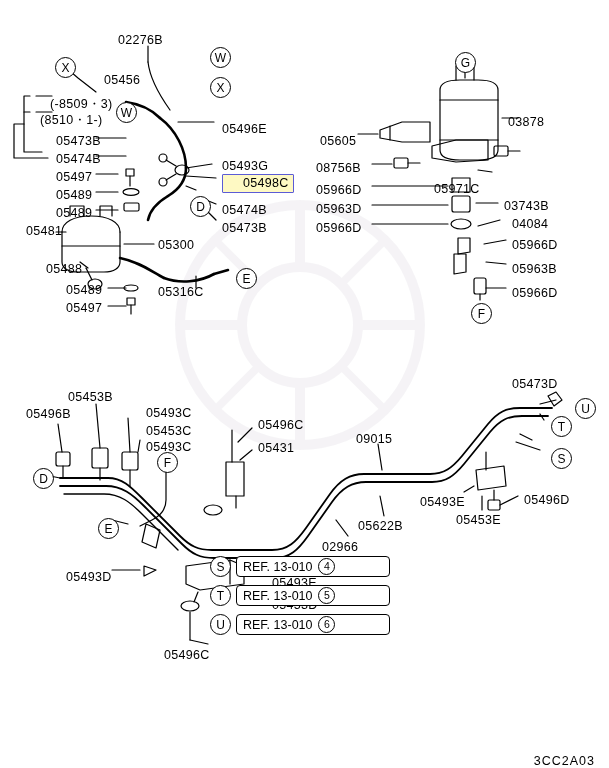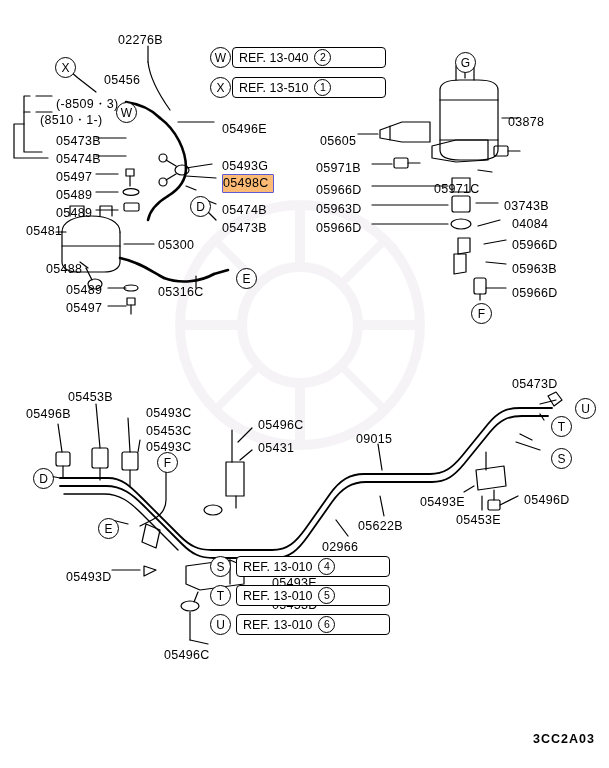--- a/index.html
+++ b/index.html
@@ -15,22 +15,22 @@
   .lbl{
     position:absolute;
     font-size:12.5px;
     color:#000;
     white-space:nowrap;
     letter-spacing:0.3px;
     font-family:"Liberation Sans", sans-serif;
   }
   .code-hi{
     border:1.5px solid #5b5bd6;
-    background:#fdba74;
-    padding:1px 4px 2px 0;
+    background:#fef9c3;
+    padding:1px 4px 2px 20px;
     border-radius:1px;
   }
   .refbox{
     position:absolute;
     border:1.5px solid #000;
     border-radius:4px;
     height:19px;
     display:flex;
     align-items:center;
     padding:0 6px;
@@ -52,24 +52,23 @@
     position:absolute;
     width:19px;height:19px;
     border:1.5px solid #000;
     border-radius:50%;
     display:flex;align-items:center;justify-content:center;
     font-size:12px;
     background:#fff;
   }
   .footer{
     position:absolute;
-    right:14px;bottom:22px;
+    right:14px;bottom:0;
     font-size:12.5px;
     letter-spacing:1px;
-    font-weight:bold;
   }
   .wm{
     position:absolute;
     left:150px;top:175px;
     width:300px;height:300px;
     opacity:.07;
     pointer-events:none;
   }
 </style>
 </head>
@@ -255,42 +254,42 @@
       <path d="M248 594 L264 598"></path>
       <path d="M198 592 L194 602"></path>
       <ellipse cx="190" cy="606" rx="9" ry="5"></ellipse>
       <path d="M190 612 L190 640"></path>
       <path d="M190 640 L208 644"></path>
     </g>
   </svg>
 
   <div class="lbl" style="left:118px;top:33px">02276B</div>
   <div class="lbl" style="left:104px;top:73px">05456</div>
-  <div class="lbl" style="left:56px;top:96px">(-8509・3)</div>
+  <div class="lbl" style="left:50px;top:96px">(-8509・3)</div>
   <div class="lbl" style="left:40px;top:112px">(8510・1-)</div>
   <div class="lbl" style="left:56px;top:134px">05473B</div>
   <div class="lbl" style="left:56px;top:152px">05474B</div>
   <div class="lbl" style="left:56px;top:170px">05497</div>
   <div class="lbl" style="left:56px;top:188px">05489</div>
   <div class="lbl" style="left:56px;top:206px">05489</div>
   <div class="lbl" style="left:26px;top:224px">05481</div>
   <div class="lbl" style="left:46px;top:262px">05488</div>
   <div class="lbl" style="left:66px;top:283px">05489</div>
   <div class="lbl" style="left:66px;top:301px">05497</div>
   <div class="lbl" style="left:158px;top:238px">05300</div>
   <div class="lbl" style="left:158px;top:285px">05316C</div>
   <div class="lbl" style="left:222px;top:122px">05496E</div>
   <div class="lbl" style="left:222px;top:159px">05493G</div>
   <div class="lbl code-hi" style="left:222px;top:174px">05498C</div>
   <div class="lbl" style="left:222px;top:203px">05474B</div>
   <div class="lbl" style="left:222px;top:221px">05473B</div>
 
   <div class="lbl" style="left:320px;top:134px">05605</div>
   <div class="lbl" style="left:508px;top:115px">03878</div>
-  <div class="lbl" style="left:316px;top:161px">05971B</div>
+  <div class="lbl" style="left:316px;top:161px">08756B</div>
   <div class="lbl" style="left:316px;top:183px">05966D</div>
   <div class="lbl" style="left:316px;top:202px">05963D</div>
   <div class="lbl" style="left:316px;top:221px">05966D</div>
   <div class="lbl" style="left:434px;top:182px">05971C</div>
   <div class="lbl" style="left:504px;top:199px">03743B</div>
   <div class="lbl" style="left:512px;top:217px">04084</div>
   <div class="lbl" style="left:512px;top:238px">05966D</div>
   <div class="lbl" style="left:512px;top:262px">05963B</div>
   <div class="lbl" style="left:512px;top:286px">05966D</div>
 
@@ -324,28 +323,20 @@
   <div class="circ" style="left:575px;top:398px">U</div>
   <div class="circ" style="left:551px;top:416px">T</div>
   <div class="circ" style="left:551px;top:448px">S</div>
   <div class="circ" style="left:33px;top:468px">D</div>
   <div class="circ" style="left:157px;top:452px">F</div>
   <div class="circ" style="left:98px;top:518px">E</div>
   <div class="circ" style="left:210px;top:556px">S</div>
   <div class="circ" style="left:210px;top:585px">T</div>
   <div class="circ" style="left:210px;top:614px">U</div>
 
-  <div class="refbox" style="left:232px;top:47px;width:140px">
-    <span>REF. 13-040</span>
-    <span class="num">2</span>
-  </div>
-  <div class="refbox" style="left:232px;top:77px;width:140px">
-    <span>REF. 13-510</span>
-    <span class="num">1</span>
-  </div>
   <div class="refbox" style="left:236px;top:556px;width:140px">
     <span>REF. 13-010</span>
     <span class="num">4</span>
   </div>
   <div class="refbox" style="left:236px;top:585px;width:140px">
     <span>REF. 13-010</span>
     <span class="num">5</span>
   </div>
   <div class="refbox" style="left:236px;top:614px;width:140px">
     <span>REF. 13-010</span>

